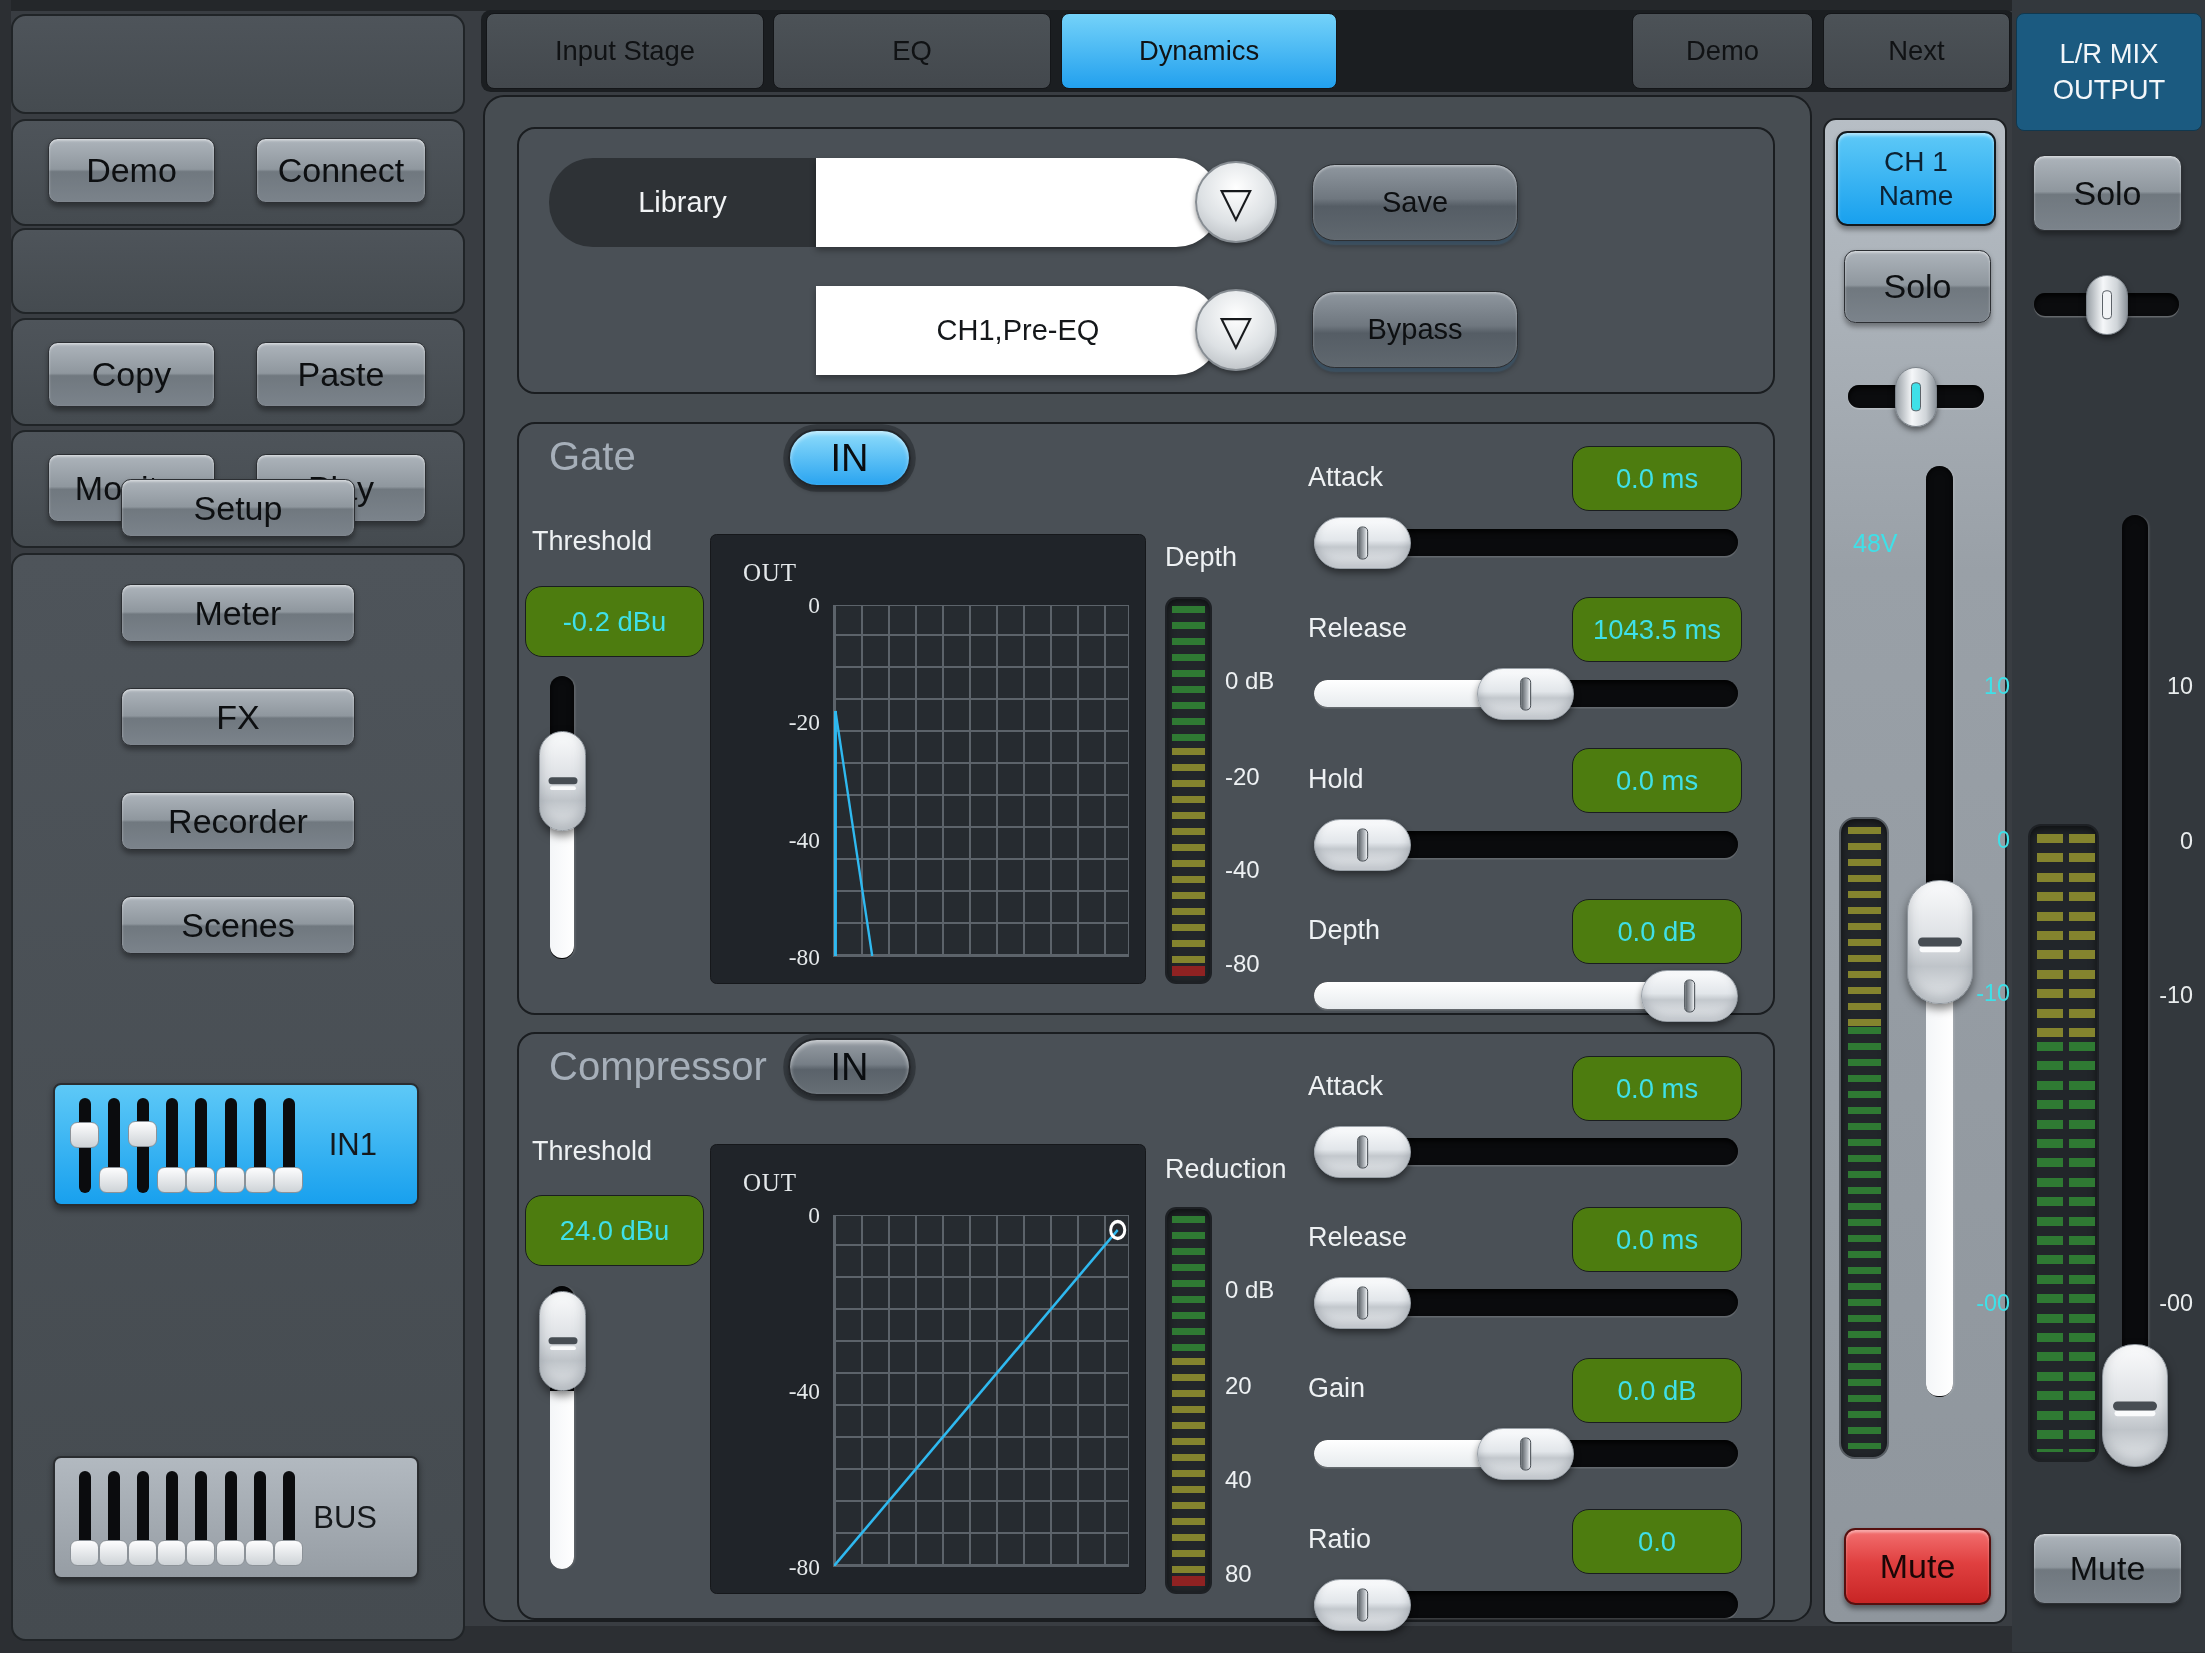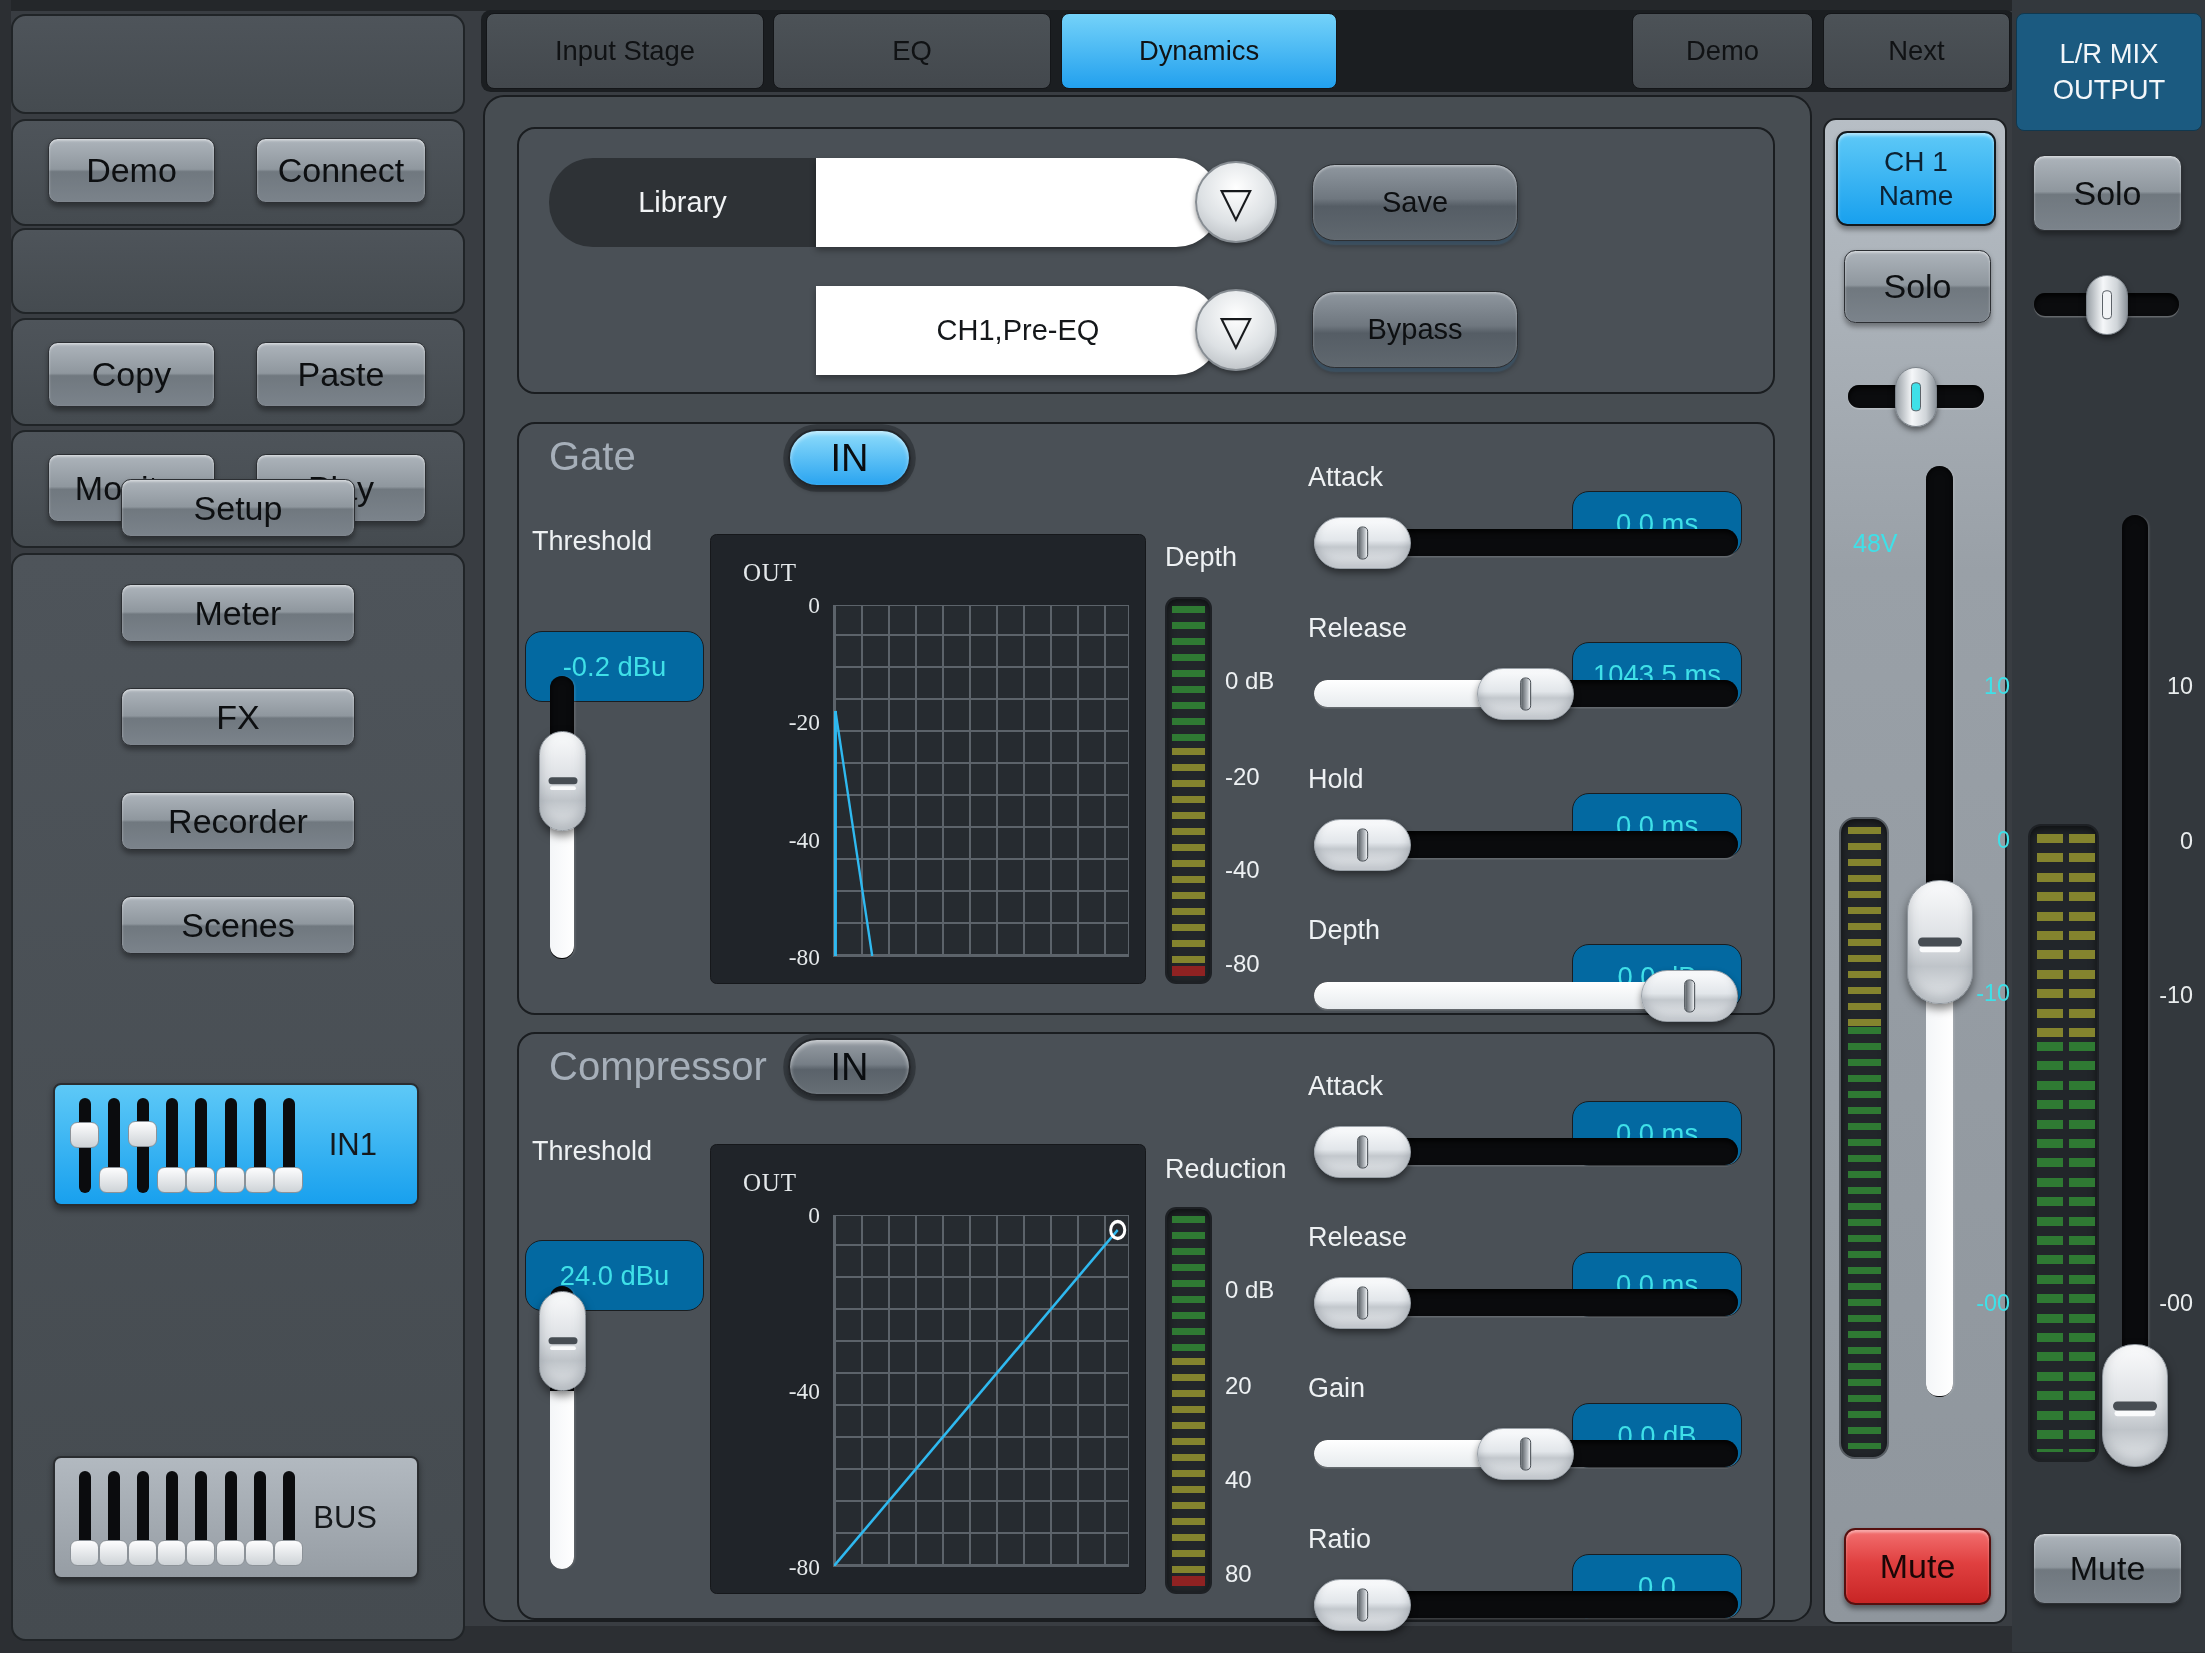--- a/index.html
+++ b/index.html
@@ -24,21 +24,21 @@
   .ddcircle{position:absolute;width:82px;height:82px;border-radius:50%;
        background:radial-gradient(circle at 50% 32%,#ffffff,#dde1e4 55%,#aeb3b8);
        border:2.4px solid #878d93;display:flex;align-items:center;justify-content:center;
        box-shadow:0 2.4px 4.8px rgba(0,0,0,.4);color:#17191c;font-size:42px;}
   .sect-title{position:absolute;color:#a6afb9;font-size:40px;}
   .inbtn{position:absolute;width:123px;height:58px;border-radius:32px;display:flex;align-items:center;justify-content:center;
        font-size:38px;color:#0a0d10;border:2.4px solid #23262a;box-shadow:0 0 0 4.8px rgba(32,36,40,.5),inset 0 2.4px 4px rgba(255,255,255,.55),0 3.2px 5.7px rgba(0,0,0,.45);}
   .inbtn.on{background:linear-gradient(180deg,#8edcfb,#2aa4f0);}
   .inbtn.off{background:linear-gradient(180deg,#969da4 0%,#767e86 45%,#5a626a 55%,#666e75 100%);}
   .wlabel{position:absolute;color:#eef1f3;font-size:27px;}
-  .vbox{position:absolute;background:#0369a1;border:1.6px solid #1a1d20;border-radius:17px;color:var(--cyan);font-size:27.4px;display:flex;align-items:center;justify-content:center;margin-top:45px;}
+  .vbox{position:absolute;background:#4d7c0f;border:1.6px solid #1a1d20;border-radius:17px;color:var(--cyan);font-size:27.4px;display:flex;align-items:center;justify-content:center;}
   .graph{position:absolute;background:#202429;border:1.6px solid #16181b;border-radius:6.5px;}
   .plot{position:absolute;left:122px;top:70px;width:296px;height:352px;background-color:#262b30;
        border:1.6px solid #5c636a;
        background-image:repeating-linear-gradient(90deg,#5c636a 0 1.6px,transparent 1.6px 27px),
                         repeating-linear-gradient(0deg,#5c636a 0 1.6px,transparent 1.6px 32px);}
   .serif{font-family:"Liberation Serif",serif;color:#e4e8ea;text-align:right;}
   .ytick{position:absolute;width:73px;text-align:right;font-size:23.4px;}
   .meter{position:absolute;background:#22262a;border:2.4px solid #1e2125;border-radius:11.3px;box-shadow:inset 0 3.2px 8px rgba(0,0,0,.6);}
   .mled{position:absolute;}
   .led-green{background:repeating-linear-gradient(180deg,var(--led_green) 0 7.3px,transparent 7.3px 16px);}

